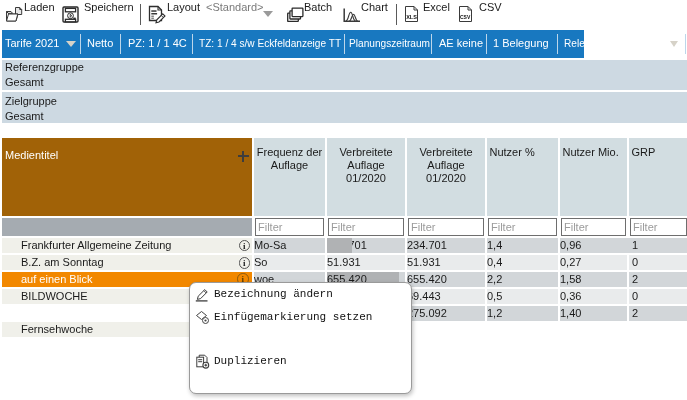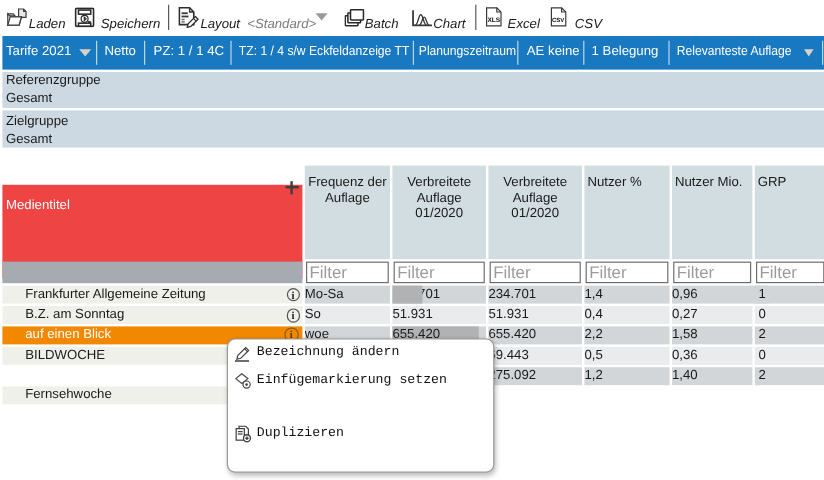--- a/index.html
+++ b/index.html
@@ -1,39 +1,39 @@
 <!DOCTYPE html>
 <html><head>
 <meta charset="utf-8">
 <style>
 * { margin:0; padding:0; box-sizing:border-box; }
 html,body { width:687px; height:400px; background:#fff; font-family:"Liberation Sans",sans-serif; font-size:11px; color:#1a1a1a; overflow:hidden; }
 
 #toolbar { position:absolute; left:0; top:0; width:687px; height:29px; background:#fff; }
-.tb-txt { position:absolute; top:14px; font-size:11px; color:#1a1a1a; white-space:nowrap;font-style:italic; }
+.tb-txt { position:absolute; top:1px; font-size:11px; color:#1a1a1a; white-space:nowrap; }
 .tb-sep { position:absolute; top:4px; width:1px; height:21px; background:#5a5a5a; }
 .tb-ic { position:absolute; top:6px; }
 
-#bluebar { position:absolute; left:2px; top:29.7px; width:685px; height:28px; background:#1878c0; }
+#bluebar { position:absolute; left:2px; top:29.7px; width:582px; height:28px; background:#1878c0; }
 .bb-txt { position:absolute; top:7.4px; color:#fff; font-size:11px; white-space:nowrap; }
 .sq { transform:scaleX(0.92); transform-origin:left center; }
 .bb-sep { position:absolute; top:4px; width:1px; height:20px; background:#bcd6ea; }
 .tri { position:absolute; width:0; height:0; border-left:5.2px solid transparent; border-right:5.2px solid transparent; border-top:6px solid #d6d2c8; }
 
 .band { position:absolute; left:2px; width:685px; background:#cdd9e2; }
 .band div { position:absolute; left:3px; font-size:11px; color:#1a1a1a; }
 
 .hcell { position:absolute; top:138px; height:78px; background:#d2dde1; font-size:11px; color:#1a1a1a; }
 .hc-center { text-align:center; padding-top:8px; line-height:13.2px; }
 .hc-left { padding:8px 0 0 2.5px; line-height:13.2px; }
-#hmedien { position:absolute; left:2px; top:138px; width:250px; height:78px; background:#ef4444; color:#fff; padding:11px 0 0 3px;margin-top:16px; }
+#hmedien { position:absolute; left:2px; top:138px; width:250px; height:78px; background:#a16207; color:#fff; padding:11px 0 0 3px; }
 #hplus { position:absolute; left:237.7px; top:150.6px; width:11px; height:11px; }
 
 #fmedien { position:absolute; left:2px; top:218px; width:250px; height:18px; background:#a5abb1; }
-.fbox { position:absolute; top:218px; height:18px; background:#fff; border:1px solid #6e6e6e; color:#9b9b9b; font-size:14px; line-height:16px; padding-left:2px; }
+.fbox { position:absolute; top:218px; height:18px; background:#fff; border:1px solid #6e6e6e; color:#9b9b9b; font-size:11px; line-height:16px; padding-left:2px; }
 
 .cell { position:absolute; height:15.2px; font-size:11px; line-height:15.2px; white-space:nowrap; overflow:hidden; }
 .c1 { left:2px; width:250px; background:#f0f0ea; padding-left:19px; }
 .num { text-align:left; }
 .odd { background:#d2d6d9; }
 .even { background:#e9ebec; }
 .bar { position:absolute; background:#b0b2b4; height:15.2px; }
 .info { position:absolute; width:11.5px; height:11.5px; border:1.2px solid #555; border-radius:50%; text-align:center; font-family:"Liberation Serif",serif; font-size:9px; line-height:10.8px; color:#222; font-weight:bold; }
 
 #menu { position:absolute; left:189px; top:281.8px; width:223px; height:112px; background:#fff; border:1px solid #9a9a9a; border-radius:7px; box-shadow:1px 2px 4px rgba(0,0,0,0.25); z-index:10; }

